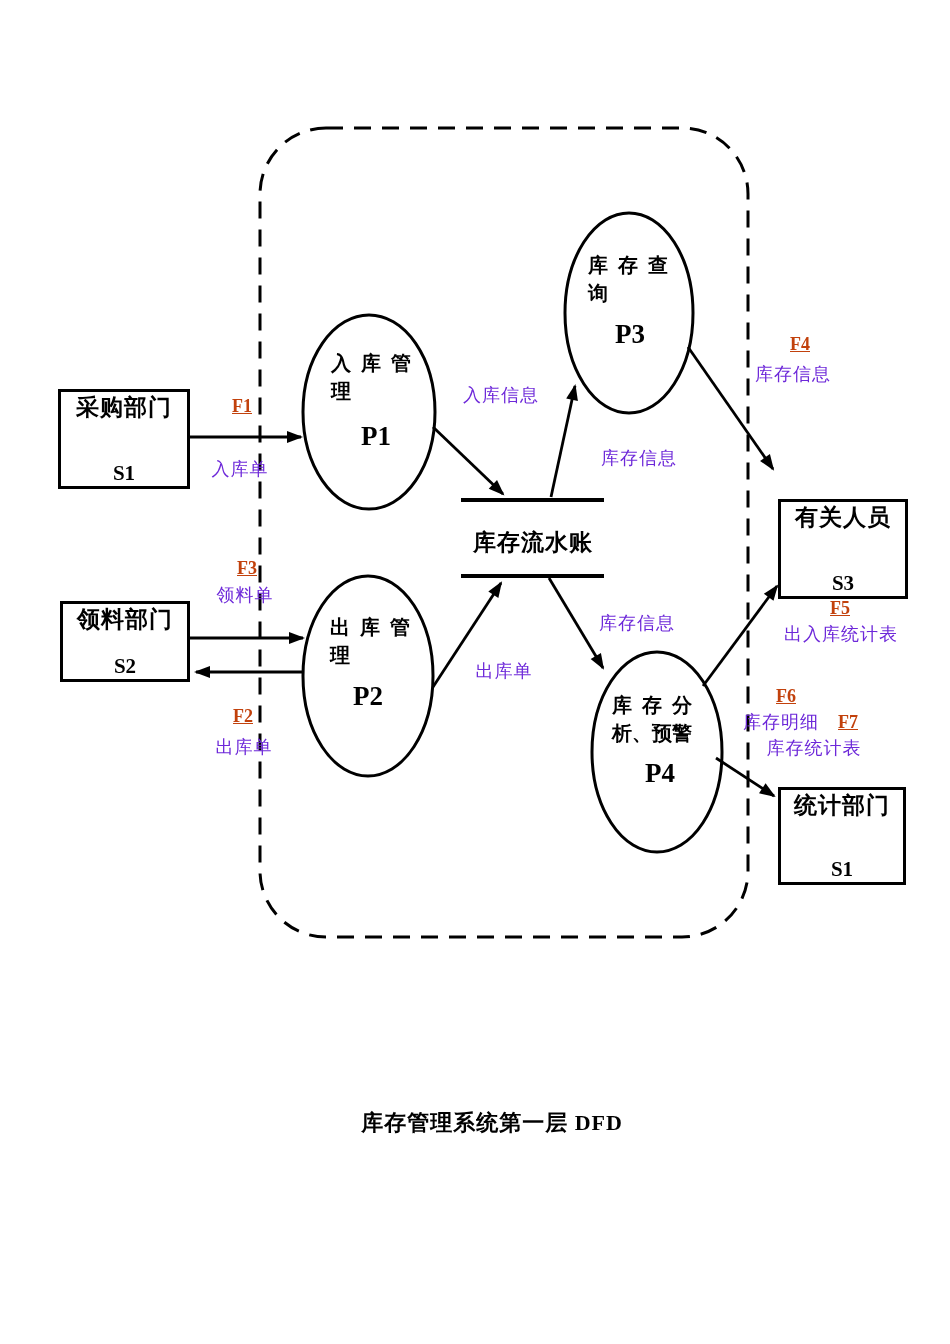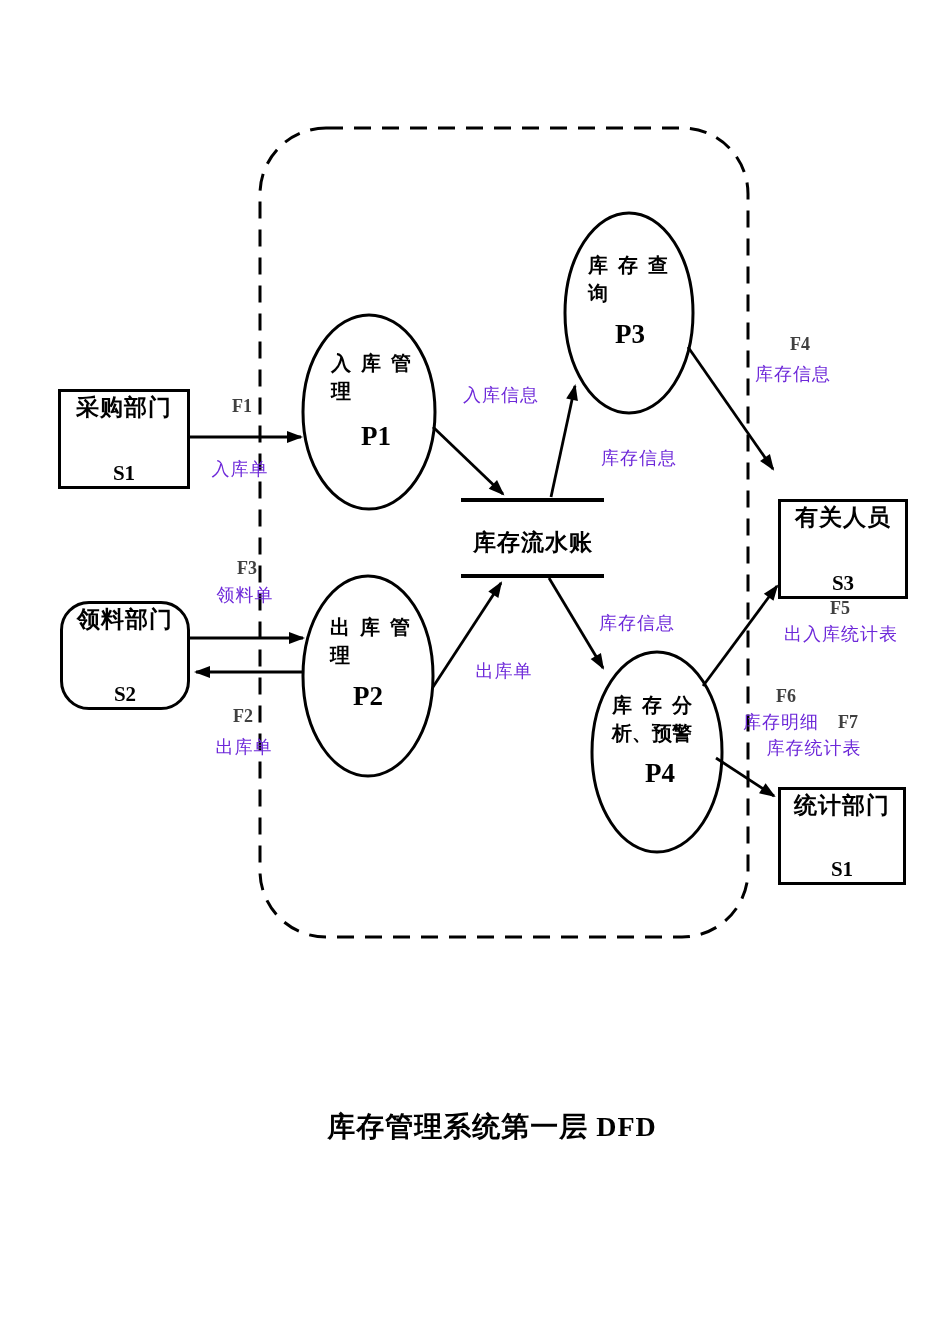--- a/index.html
+++ b/index.html
@@ -14,29 +14,29 @@
   }
   .entity .ename{font-size:23px;font-weight:bold;letter-spacing:1px;white-space:nowrap;}
   .entity .ecode{font-size:21px;font-weight:bold;}
   .pname{
     position:absolute;font-size:20px;font-weight:bold;line-height:28px;
     word-spacing:5px;white-space:pre-line;
   }
   .pcode{position:absolute;font-size:27px;font-weight:bold;width:40px;text-align:center;}
   .dslabel{position:absolute;font-size:23px;font-weight:bold;text-align:center;letter-spacing:1px;}
   .fcode{
-    position:absolute;font-size:18px;font-weight:bold;color:#404040;
-    transform:translateX(-50%);white-space:nowrap;
+    position:absolute;font-size:18px;font-weight:bold;color:#c2410c;
+    transform:translateX(-50%);white-space:nowrap;text-decoration:underline;
   }
   .flabel{
     position:absolute;font-size:18px;color:#6d28d9;
     transform:translateX(-50%);white-space:nowrap;letter-spacing:1px;
   }
   .caption{
-    position:absolute;font-size:28px;font-weight:bold;transform:translateX(-50%);
+    position:absolute;font-size:22px;font-weight:bold;transform:translateX(-50%);
     white-space:nowrap;letter-spacing:1px;
   }
 </style>
 </head>
 <body>
 
 <div class="page">
 
   <svg class="lines" width="950" height="1344" viewBox="0 0 950 1344">
     <defs>
@@ -64,21 +64,21 @@
     <line x1="433" y1="687" x2="501" y2="583" stroke="#000" stroke-width="2.8" marker-end="url(#arr)"></line>
     <line x1="549" y1="578" x2="603" y2="668" stroke="#000" stroke-width="2.8" marker-end="url(#arr)"></line>
     <line x1="703" y1="686" x2="777" y2="586" stroke="#000" stroke-width="2.8" marker-end="url(#arr)"></line>
     <line x1="716" y1="758" x2="774" y2="796" stroke="#000" stroke-width="2.8" marker-end="url(#arr)"></line>
   </svg>
 
   <div class="entity" style="left:58px;top:389px;width:132px;height:100px;">
     <div class="ename">采购部门</div>
     <div class="ecode">S1</div>
   </div>
-  <div class="entity" style="left:60px;top:601px;width:130px;height:109px;border-radius:29px;">
+  <div class="entity" style="left:60px;top:601px;width:130px;height:81px;">
     <div class="ename">领料部门</div>
     <div class="ecode">S2</div>
   </div>
   <div class="entity" style="left:778px;top:499px;width:130px;height:100px;">
     <div class="ename">有关人员</div>
     <div class="ecode">S3</div>
   </div>
   <div class="entity" style="left:778px;top:787px;width:128px;height:98px;">
     <div class="ename">统计部门</div>
     <div class="ecode">S1</div>

